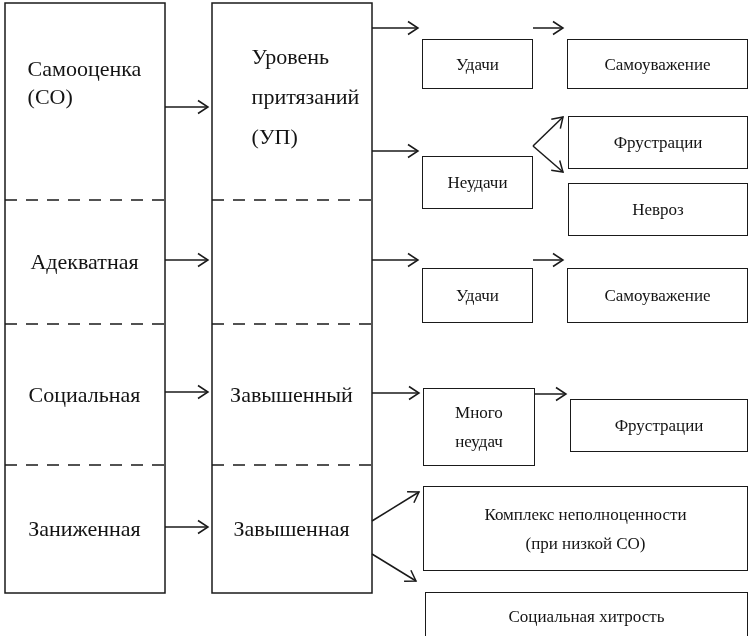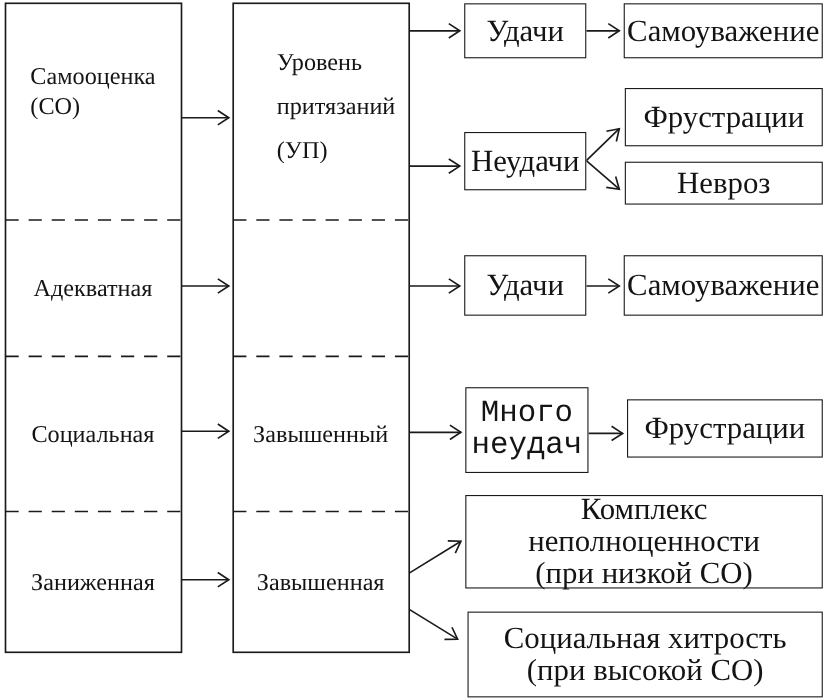--- a/index.html
+++ b/index.html
@@ -36,22 +36,23 @@
   .fbox {
     position: absolute;
     box-sizing: border-box;
     border: 1.5px solid #1a1a1a;
     background: #ffffff;
     display: flex;
     align-items: center;
     justify-content: center;
     text-align: center;
     white-space: pre-line;
-    font-size: 28px;
+    font-size: 17px;
     line-height: 29px;
+    margin-top: 36px;
   }
 </style>
 </head>
 <body>
 
 <div id="stage">
 
   <svg id="wires" viewBox="0 0 750 636" xmlns="http://www.w3.org/2000/svg">
     <defs>
       <marker id="ah" markerUnits="userSpaceOnUse" markerWidth="16" markerHeight="18" refX="11" refY="8" orient="auto">
@@ -106,26 +107,26 @@
 притязаний
 (УП)</div>
   <div class="lbl" style="left:213px; top:324px; width:157px; height:141px;">Завышенный</div>
   <div class="lbl" style="left:213px; top:465px; width:157px; height:127px;">Завышенная</div>
 
   <div class="fbox" style="left:422px; top:3px;   width:111px; height:50px;">Удачи</div>
   <div class="fbox" style="left:567px; top:3px;   width:181px; height:50px;">Самоуважение</div>
 
   <div class="fbox" style="left:422px; top:120px; width:111px; height:53px;text-align:center;">Неудачи</div>
   <div class="fbox" style="left:568px; top:80px;  width:180px; height:53px;">Фрустрации</div>
-  <div class="fbox" style="left:568px; top:147px; width:180px; height:39px;">Невроз</div>
+  <div class="fbox" style="left:568px; top:147px; width:180px; height:53px;">Невроз</div>
 
   <div class="fbox" style="left:422px; top:232px; width:111px; height:55px;">Удачи</div>
   <div class="fbox" style="left:567px; top:232px; width:181px; height:55px;">Самоуважение</div>
 
-  <div class="fbox" style="left:423px; top:352px; width:112px; height:78px;font-family:Liberation Mono, monospace;">Много
+  <div class="fbox" style="left:423px; top:352px; width:112px; height:78px;">Много
 неудач</div>
   <div class="fbox" style="left:570px; top:363px; width:178px; height:53px;">Фрустрации</div>
 
   <div class="fbox" style="left:423px; top:450px; width:325px; height:85px;">Комплекс неполноценности
 (при низкой СО)</div>
   <div class="fbox" style="left:425px; top:556px; width:323px; height:78px;">Социальная хитрость
 (при высокой СО)</div>
 
 </div>
 

